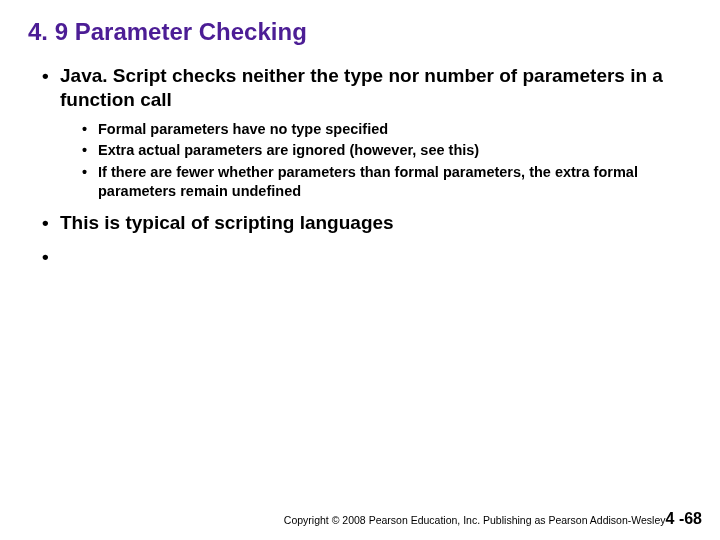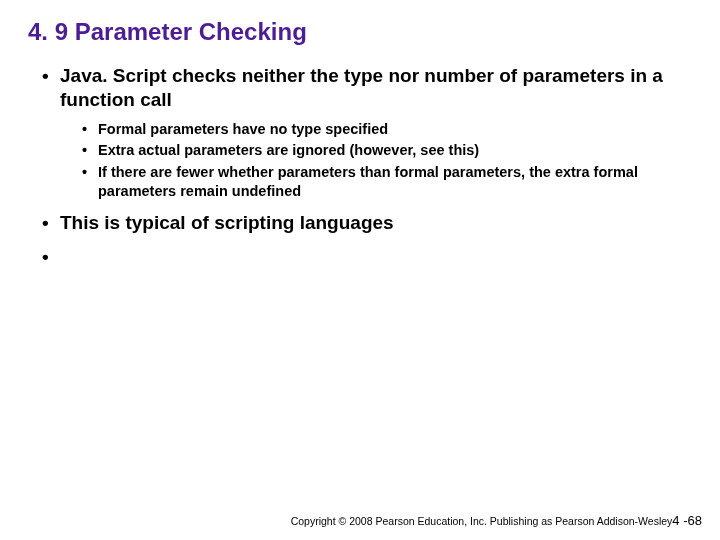--- a/index.html
+++ b/index.html
@@ -62,21 +62,21 @@
     bottom: 12px;
     left: 25px;
     right: 18px;
     display: flex;
     justify-content: flex-end;
     align-items: baseline;
     font-size: 11px;
     color: #000;
   }
   .copyright { font-size: 10.5px; }
-  .pagenum { font-size: 13px; }
+  .pagenum { font-size: 16px; font-weight: bold; }
 </style>
 </head>
 <body>
 
 <h1 class="title">4. 9 Parameter Checking</h1>
 
 <ul class="level1">
   <li>
     <span>Java. Script checks neither the type nor number of parameters in a function call</span>
     <ul class="level2">

